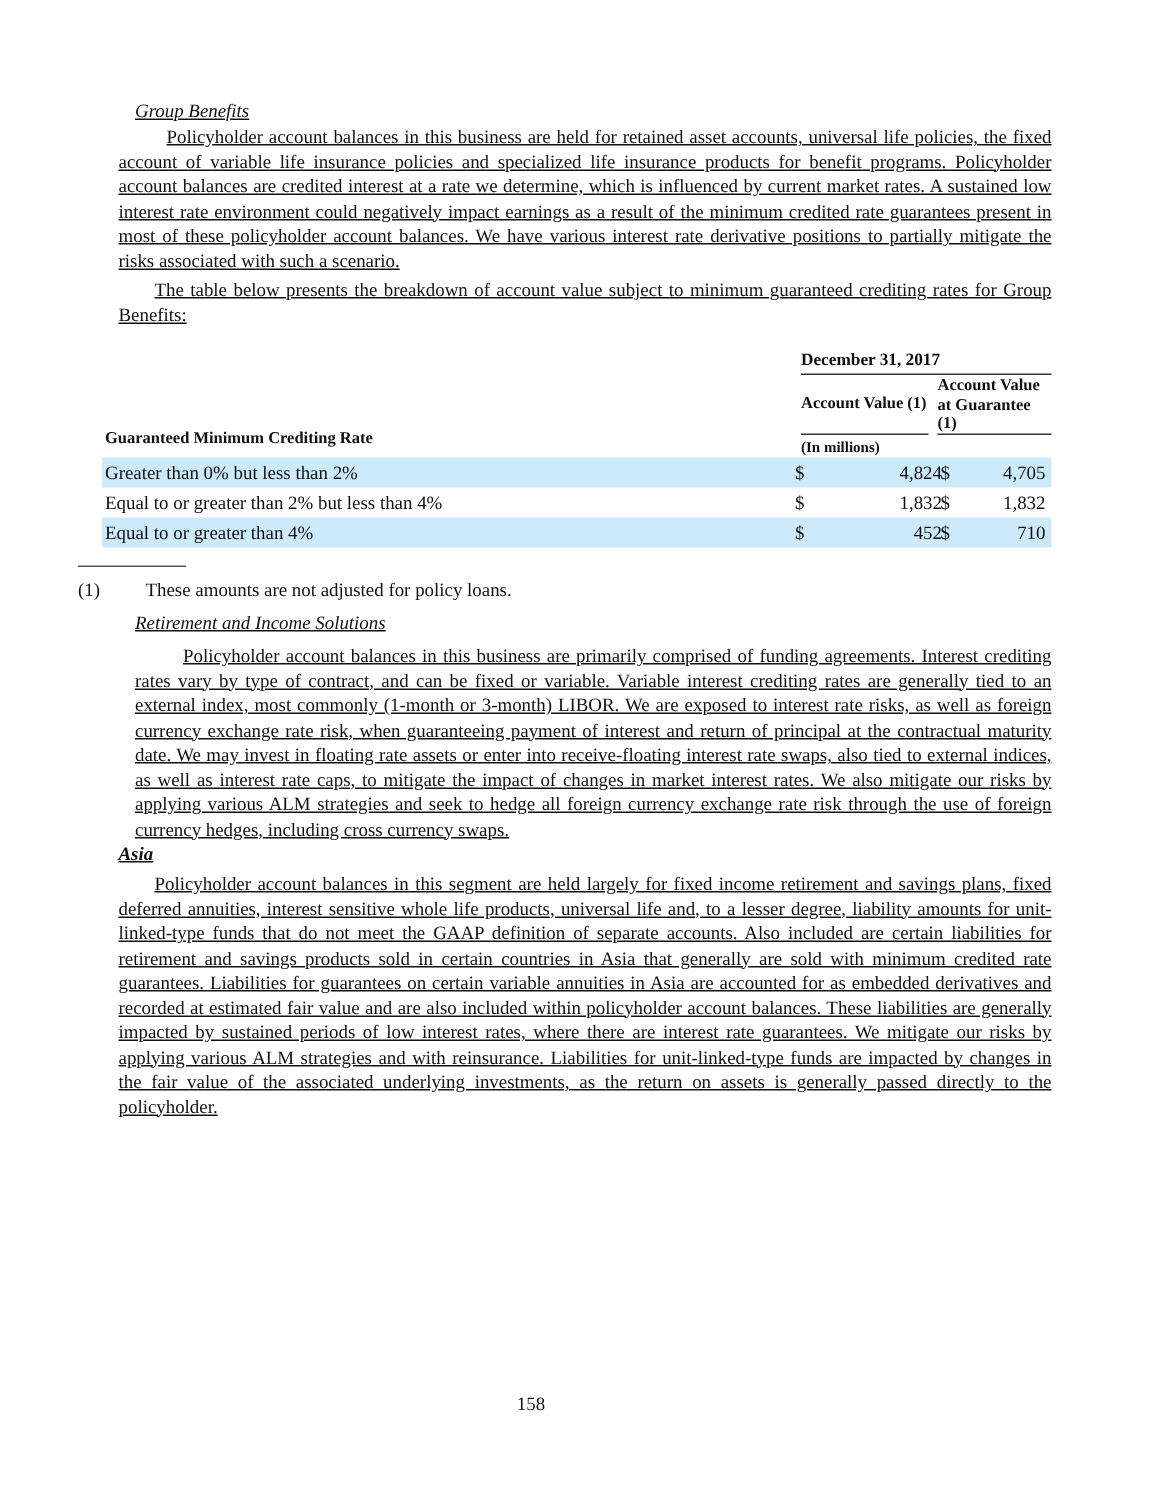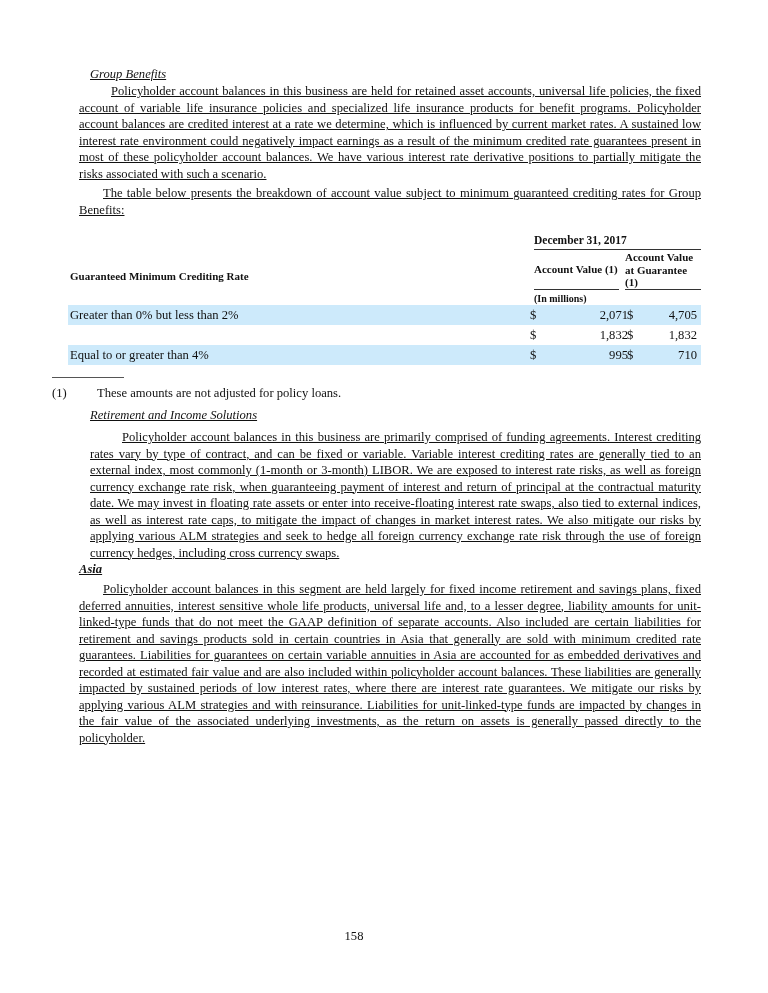--- a/index.html
+++ b/index.html
@@ -28,21 +28,21 @@
       font-weight: bold; font-size: 11.5px;
       border-bottom: 1.5px solid #333;
     }
     .col-head {
       position: absolute; font-weight: bold; font-size: 11px; line-height: 12.5px;
       border-bottom: 1.5px solid #333;
     }
     .col-av { left: 466px; width: 85px; top: 31px; height: 26px; }
     .col-avg { left: 557px; width: 76px; top: 19px; height: 38px; }
     .row-head {
-      position: absolute; left: 2px; top: 36px; font-weight: bold; font-size: 11px;
+      position: absolute; left: 2px; top: 52px; font-weight: bold; font-size: 11px;
     }
     .units {
       position: absolute; left: 466px; width: 167px; top: 59px;
       text-align: left; font-weight: bold; font-size: 10px;
     }
     .row {
       position: absolute; left: 0; width: 633px; height: 20px; line-height: 20px;
     }
     .row.shade { background: #cdeafb; }
     .row .label { position: absolute; left: 2px; }
@@ -70,34 +70,35 @@
   <div class="tbl">
     <div class="date-head">December 31, 2017</div>
     <div class="col-head col-av">Account Value (1)</div>
     <div class="col-head col-avg">Account Value at Guarantee (1)</div>
     <div class="row-head">Guaranteed Minimum Crediting Rate</div>
     <div class="units">(In millions)</div>
 
     <div class="row shade" style="top:73px;">
       <span class="label">Greater than 0% but less than 2%</span>
       <span class="cur1">$</span>
-      <span class="val1">2,071</span>
+      <span class="val1">4,824</span>
       <span class="cur2">$</span>
       <span class="val2">4,705</span>
     </div>
     <div class="row" style="top:93px;">
+      <span class="label">Equal to or greater than 2% but less than 4%</span>
       <span class="cur1">$</span>
       <span class="val1">1,832</span>
       <span class="cur2">$</span>
       <span class="val2">1,832</span>
     </div>
     <div class="row shade" style="top:113px;">
       <span class="label">Equal to or greater than 4%</span>
       <span class="cur1">$</span>
-      <span class="val1">995</span>
+      <span class="val1">452</span>
       <span class="cur2">$</span>
       <span class="val2">710</span>
     </div>
   </div>
 
   <div class="fn-rule"></div>
   <div class="fn-mark">(1)</div>
   <div class="fn-text">These amounts are not adjusted for policy loans.</div>
 
   <div class="heading-ital" style="left:90px; top:407px;">Retirement and Income Solutions</div>

